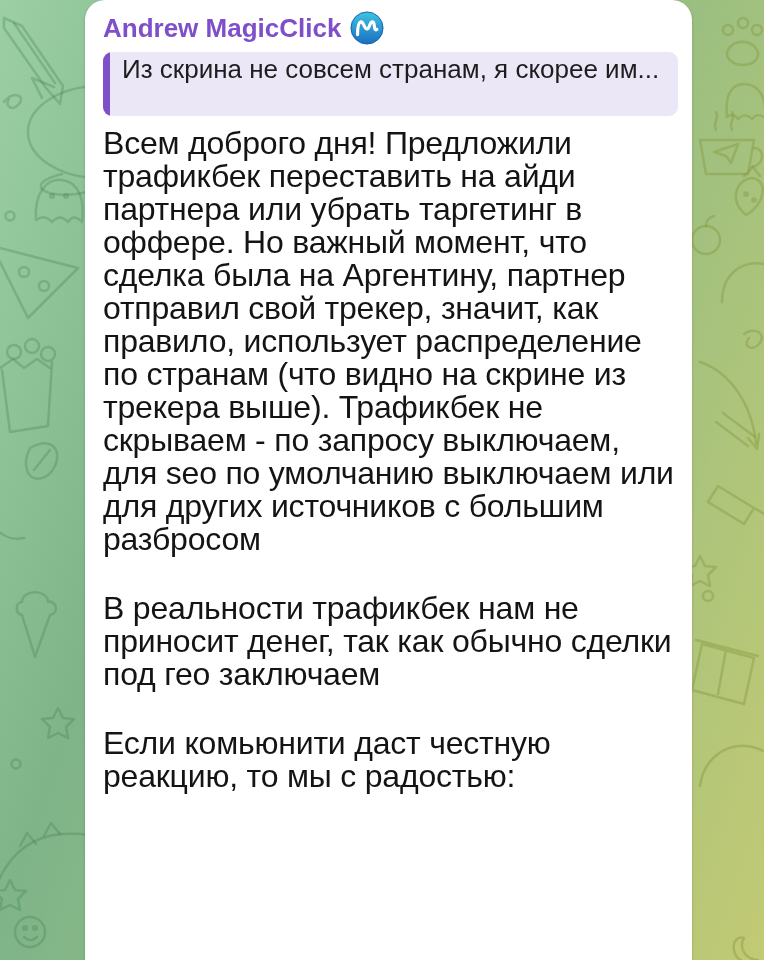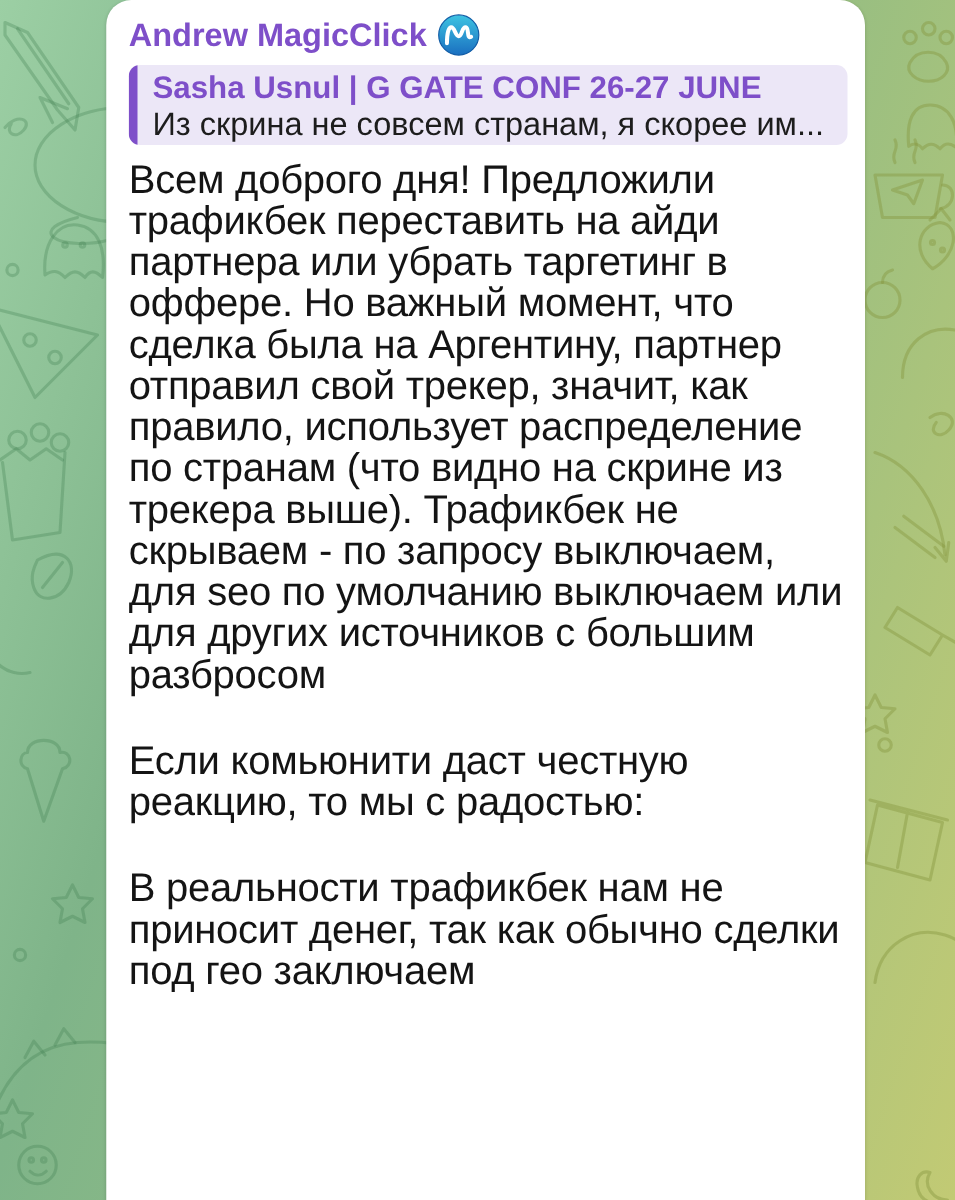--- a/index.html
+++ b/index.html
@@ -138,24 +138,23 @@
             <stop offset="1" stop-color="#1a6fc0"></stop>
           </linearGradient>
         </defs>
         <circle cx="18" cy="18" r="17" fill="url(#bgrad)" stroke="#135da6" stroke-width="1"></circle>
         <path d="M8 25 C8 18 9 12 11.5 11.5 C14.5 11 15 19 18 19 C21 19 20.5 11 24 11.5 C27 12 24.5 22 28.5 19.5" fill="none" stroke="#ffffff" stroke-width="3.4" stroke-linecap="round" stroke-linejoin="round"></path>
       </svg>
     </div>
 
     <div class="reply">
       <div class="reply-bar"></div>
-      <div class="reply-author">Sasha Usnul | G GATE CONF 26-27 JUNE</div>
       <div class="reply-snippet">Из скрина не совсем странам, я скорее им...</div>
     </div>
 
     <div class="msg">
       <p>Всем доброго дня! Предложили трафикбек переставить на айди партнера или убрать таргетинг в оффере. Но важный момент, что сделка была на Аргентину, партнер отправил свой трекер, значит, как правило, использует распределение по странам (что видно на скрине из трекера выше). Трафикбек не скрываем - по запросу выключаем, для seo по умолчанию выключаем или для других источников с большим разбросом</p>
+      <p>В реальности трафикбек нам не приносит денег, так как обычно сделки под гео заключаем</p>
       <p>Если комьюнити даст честную реакцию, то мы с радостью:</p>
-      <p>В реальности трафикбек нам не приносит денег, так как обычно сделки под гео заключаем</p>
     </div>
 
   </div>
 </div>
 
 </body></html>

